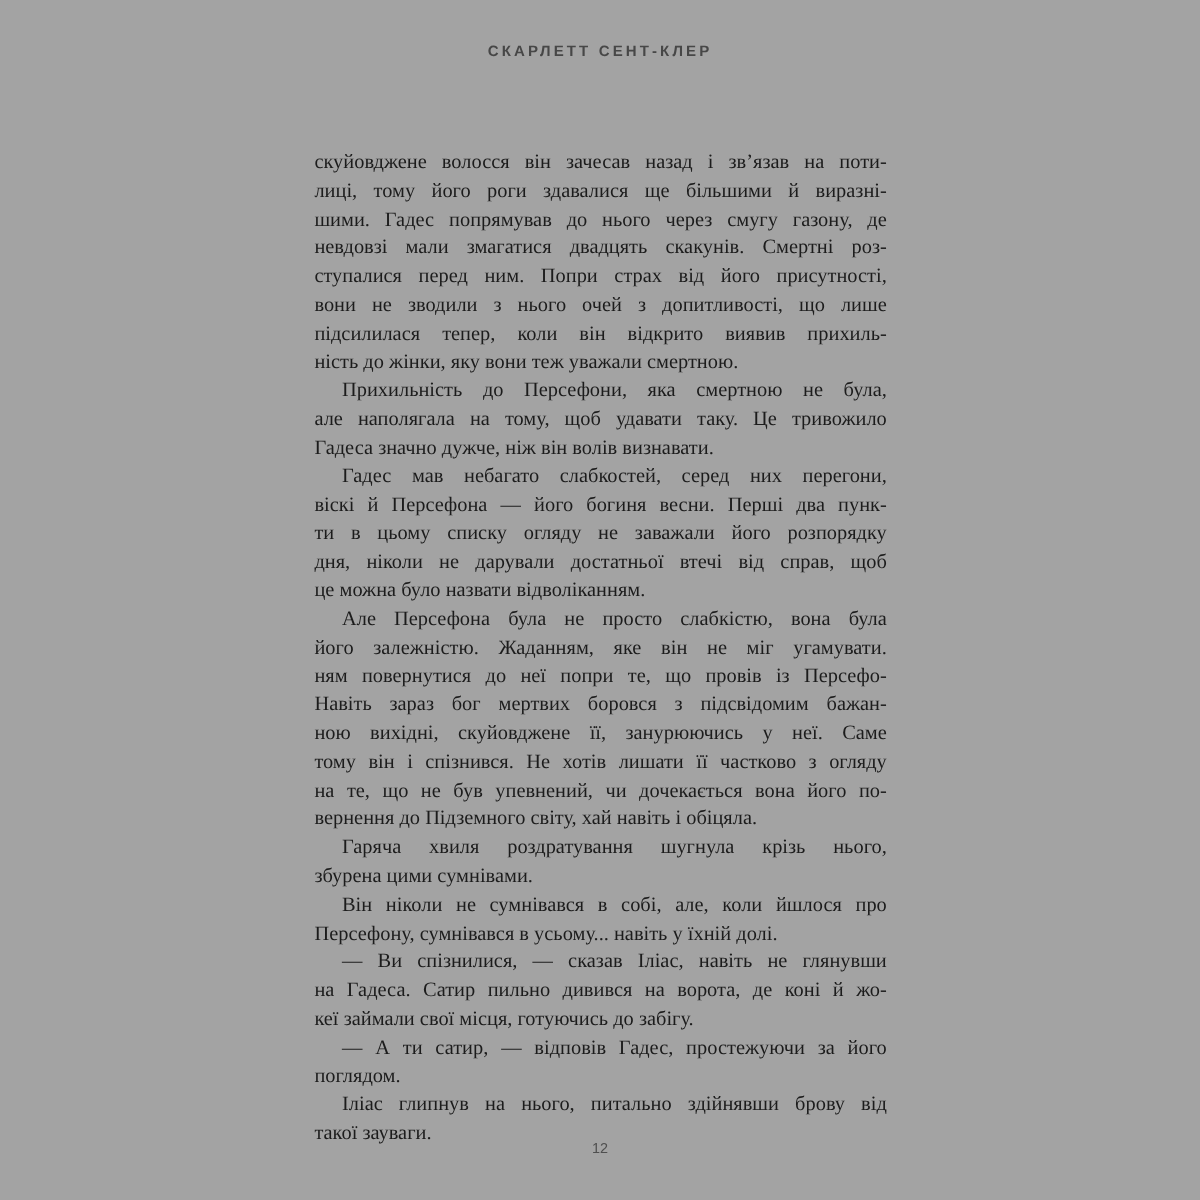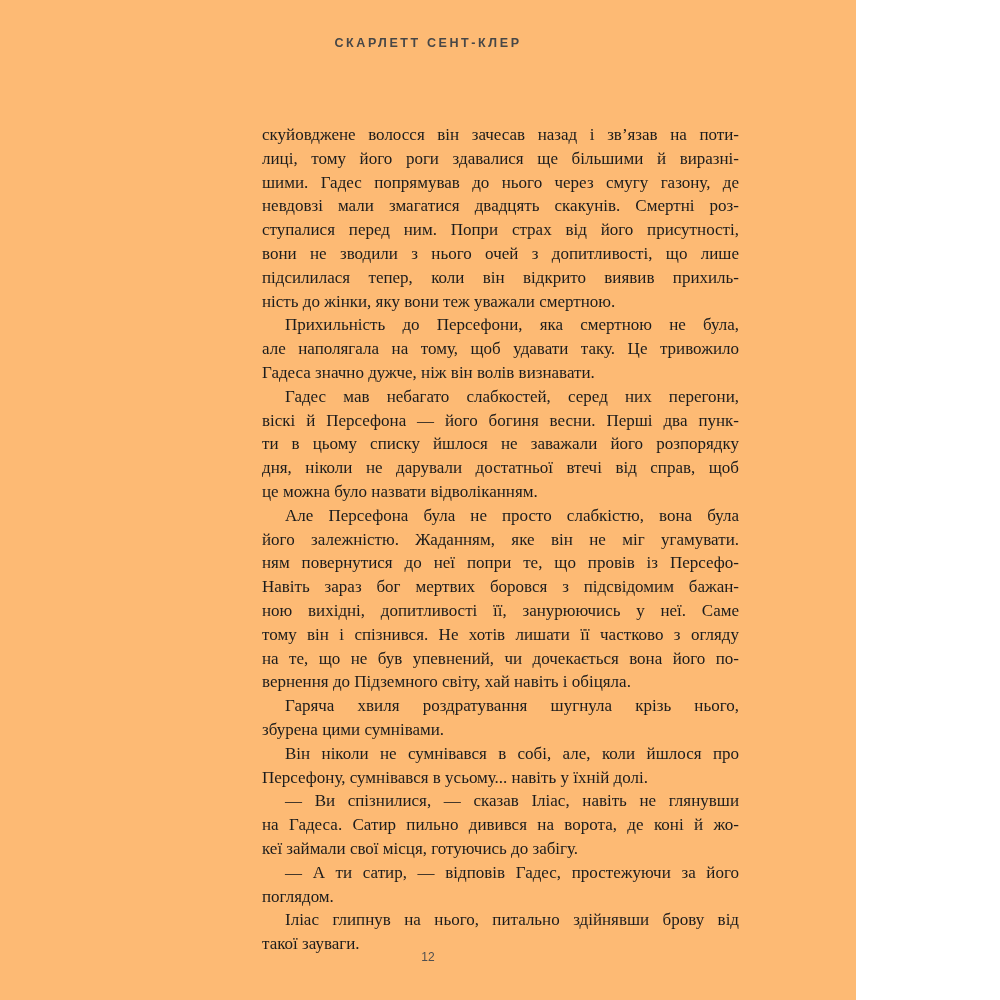--- a/index.html
+++ b/index.html
@@ -2,23 +2,23 @@
 <html lang="uk"><head>
 <meta charset="utf-8">
 <style>
   html, body {
     margin: 0;
     padding: 0;
     background: #ffffff;
   }
   .book-page {
     position: relative;
-    width: 856px;
+    width: 1000px;
     height: 1000px;
-    background: #fdba74;
+    background: #a3a3a3;
     font-family: "Liberation Serif", "DejaVu Serif", serif;
     overflow: hidden;
   }
   .running-header {
     position: absolute;
     top: 36px;
     left: 0;
     width: 100%;
     text-align: center;
     font-family: "Liberation Sans", "DejaVu Sans", sans-serif;
@@ -73,28 +73,28 @@
       <div class="text-line">невдовзі мали змагатися двадцять скакунів. Смертні роз-</div>
       <div class="text-line">ступалися перед ним. Попри страх від його присутності,</div>
       <div class="text-line">вони не зводили з нього очей з допитливості, що лише</div>
       <div class="text-line">підсилилася тепер, коли він відкрито виявив прихиль-</div>
       <div class="text-line para-end">ність до жінки, яку вони теж уважали смертною.</div>
       <div class="text-line indent">Прихильність до Персефони, яка смертною не була,</div>
       <div class="text-line">але наполягала на тому, щоб удавати таку. Це тривожило</div>
       <div class="text-line para-end">Гадеса значно дужче, ніж він волів визнавати.</div>
       <div class="text-line indent">Гадес мав небагато слабкостей, серед них перегони,</div>
       <div class="text-line">віскі й Персефона — його богиня весни. Перші два пунк-</div>
-      <div class="text-line">ти в цьому списку йшлося не заважали його розпорядку</div>
+      <div class="text-line">ти в цьому списку огляду не заважали його розпорядку</div>
       <div class="text-line">дня, ніколи не дарували достатньої втечі від справ, щоб</div>
       <div class="text-line para-end">це можна було назвати відволіканням.</div>
       <div class="text-line indent">Але Персефона була не просто слабкістю, вона була</div>
       <div class="text-line">його залежністю. Жаданням, яке він не міг угамувати.</div>
       <div class="text-line">ням повернутися до неї попри те, що провів із Персефо-</div>
       <div class="text-line">Навіть зараз бог мертвих боровся з підсвідомим бажан-</div>
-      <div class="text-line">ною вихідні, допитливості її, занурюючись у неї. Саме</div>
+      <div class="text-line">ною вихідні, скуйовджене її, занурюючись у неї. Саме</div>
       <div class="text-line">тому він і спізнився. Не хотів лишати її частково з огляду</div>
       <div class="text-line">на те, що не був упевнений, чи дочекається вона його по-</div>
       <div class="text-line para-end">вернення до Підземного світу, хай навіть і обіцяла.</div>
       <div class="text-line indent">Гаряча хвиля роздратування шугнула крізь нього,</div>
       <div class="text-line para-end">збурена цими сумнівами.</div>
       <div class="text-line indent">Він ніколи не сумнівався в собі, але, коли йшлося про</div>
       <div class="text-line para-end">Персефону, сумнівався в усьому... навіть у їхній долі.</div>
       <div class="text-line indent">— Ви спізнилися, — сказав Іліас, навіть не глянувши</div>
       <div class="text-line">на Гадеса. Сатир пильно дивився на ворота, де коні й жо-</div>
       <div class="text-line para-end">кеї займали свої місця, готуючись до забігу.</div>

